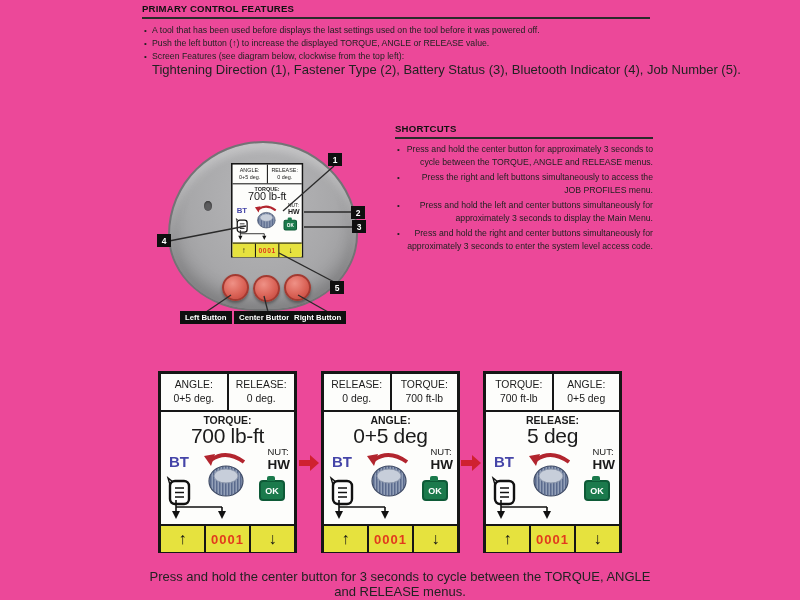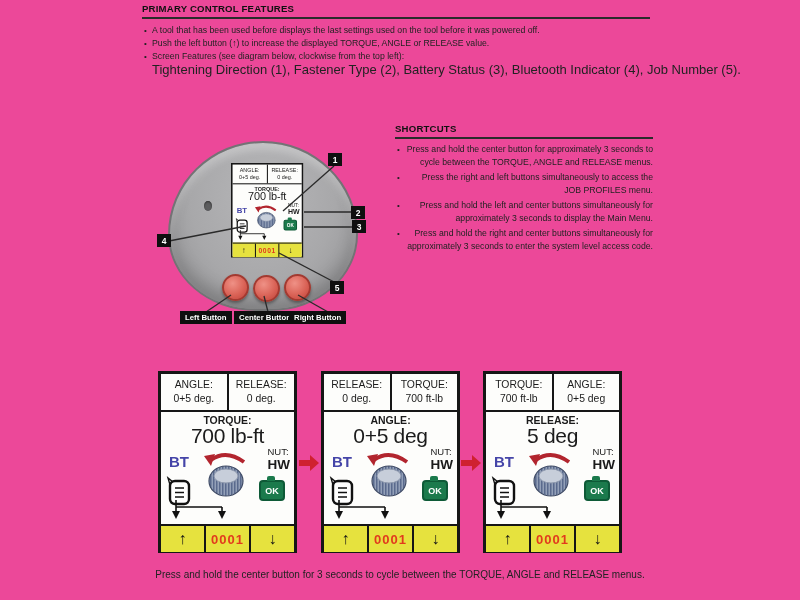--- a/index.html
+++ b/index.html
@@ -14,21 +14,21 @@
   .blist li{position:relative;padding-left:10px;}
   .blist li::before{content:"•";position:absolute;left:2px;top:0;font-size:8px;}
   .sec-primary .blist li{white-space:nowrap;}
   .cont-line{font-size:13px;line-height:13px;padding-left:10px;white-space:nowrap;color:#222;}
 
   .sec-shortcuts{position:absolute;left:395px;top:123px;width:258px;}
   .sec-shortcuts .blist{margin-top:4px;text-align:right;}
   .sec-shortcuts .blist li{margin-bottom:2px;white-space:normal;}
 
   .caption{position:absolute;left:142px;top:569px;width:516px;text-align:center;
-           font-size:10px;color:#222;}
+           font-size:13px;color:#222;}
 
   
   .device-body{position:absolute;left:168px;top:141px;width:186px;height:166px;
     background:radial-gradient(ellipse at 50% 32%, #b6b6b8 0%, #a8a8aa 55%, #8f8f91 100%);
     border:2px solid #737375;border-radius:50% 50% 46% 46% / 55% 55% 45% 45%;
     box-shadow:inset 0 -10px 16px rgba(0,0,0,.20), inset 0 6px 8px rgba(255,255,255,.35);}
   .device-hole{position:absolute;left:204px;top:201px;width:8px;height:10px;border-radius:50%;
     background:#5d5d5f;box-shadow:inset 0 1px 2px #333;}
   .dev-btn{position:absolute;width:23px;height:23px;border-radius:50%;
     background:radial-gradient(circle at 38% 32%, #ef9186, #da6357 55%, #bf4238 100%);

